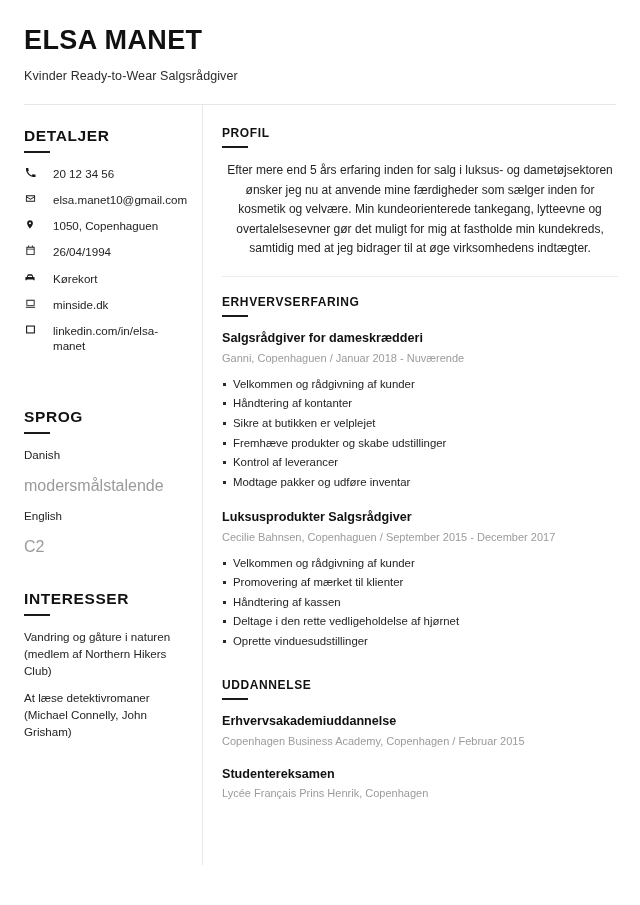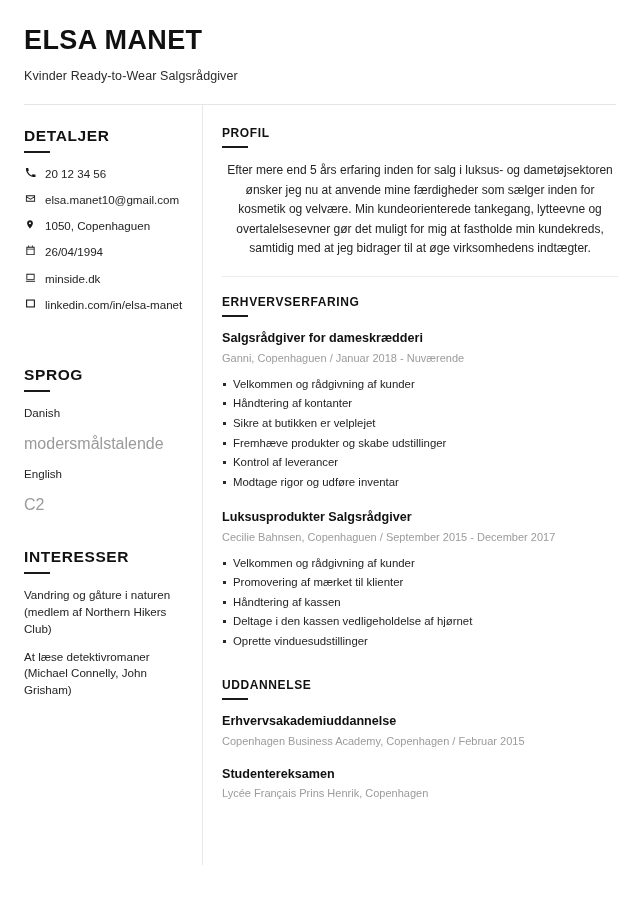--- a/index.html
+++ b/index.html
@@ -38,21 +38,21 @@
   .sec-title {
     font-size: 15.5px; font-weight: bold; letter-spacing: 0.6px;
     text-transform: uppercase; color: #111; line-height: 1.15;
   }
   .sec-title.right { font-size: 12px; }
   .sec-underline { width: 26px; height: 2px; background: #1a1a1a; margin-top: 6px; }
   .sec-body { margin-top: 13px; }
 
   
   .contact-item {
-    display: flex; align-items: flex-start; gap: 9px;
+    display: flex; align-items: flex-start; gap: 17px;
     margin-bottom: 10px; font-size: 11.6px; color: #232323; line-height: 1.35;
   }
   .c-icon {
     width: 12px; flex: 0 0 12px; height: 14px;
     display: flex; align-items: center; justify-content: center;
     color: #1a1a1a;
   }
   .c-icon svg { display: block; }
   .c-text { padding-top: 0.5px; }
 
@@ -135,20 +135,28 @@
 
           <div class="contact-item">
             <span class="c-icon">
               <svg width="11" height="11" viewBox="0 0 24 24" fill="currentColor">
                   <path d="M7 1h2v3H7V1zm8 0h2v3h-2V1zM3 4h18v18H3V4zm2 6v10h14V10H5zm0-4v2h14V6H5z"></path>
                 </svg>
             </span>
             <span class="c-text">26/04/1994</span>
           </div>
 
+          <div class="contact-item">
+            <span class="c-icon">
+              <svg width="12" height="11" viewBox="0 0 24 24" fill="currentColor">
+                  <path d="M5 11l1.5-4.5A2 2 0 0 1 8.4 5h7.2a2 2 0 0 1 1.9 1.5L19 11h1.5a1.5 1.5 0 0 1 1.5 1.5V18h-3v-1.5H5V18H2v-5.5A1.5 1.5 0 0 1 3.5 11H5zm2.3 0h9.4l-1-3H8.3l-1 3z"></path>
+                </svg>
+            </span>
+            <span class="c-text">Kørekort</span>
+          </div>
 
           <div class="contact-item">
             <span class="c-icon">
               <svg width="11" height="11" viewBox="0 0 24 24" fill="currentColor">
                   <path d="M3 4h18v13H3V4zm2 2v9h14V6H5zM2 19h20v2H2v-2z"></path>
                 </svg>
             </span>
             <span class="c-text">minside.dk</span>
           </div>
 
@@ -220,32 +228,32 @@
 
           <div class="entry">
             <div class="entry-role">Salgsrådgiver for dameskrædderi</div>
             <div class="entry-meta">Ganni, Copenhaguen / Januar 2018 - Nuværende</div>
             <ul class="entry-list">
               <li>Velkommen og rådgivning af kunder</li>
               <li>Håndtering af kontanter</li>
               <li>Sikre at butikken er velplejet</li>
               <li>Fremhæve produkter og skabe udstillinger</li>
               <li>Kontrol af leverancer</li>
-              <li>Modtage rigor og udføre inventar</li>
+              <li>Modtage pakker og udføre inventar</li>
             </ul>
           </div>
 
           <div class="entry">
             <div class="entry-role">Luksusprodukter Salgsrådgiver</div>
             <div class="entry-meta">Cecilie Bahnsen, Copenhaguen / September 2015 - December 2017</div>
             <ul class="entry-list">
               <li>Velkommen og rådgivning af kunder</li>
               <li>Promovering af mærket til klienter</li>
               <li>Håndtering af kassen</li>
-              <li>Deltage i den kassen vedligeholdelse af hjørnet</li>
+              <li>Deltage i den rette vedligeholdelse af hjørnet</li>
               <li>Oprette vinduesudstillinger</li>
             </ul>
           </div>
 
         </div>
       </div>
 
       <div style="height:10px"></div>
 
       <div class="sec">

